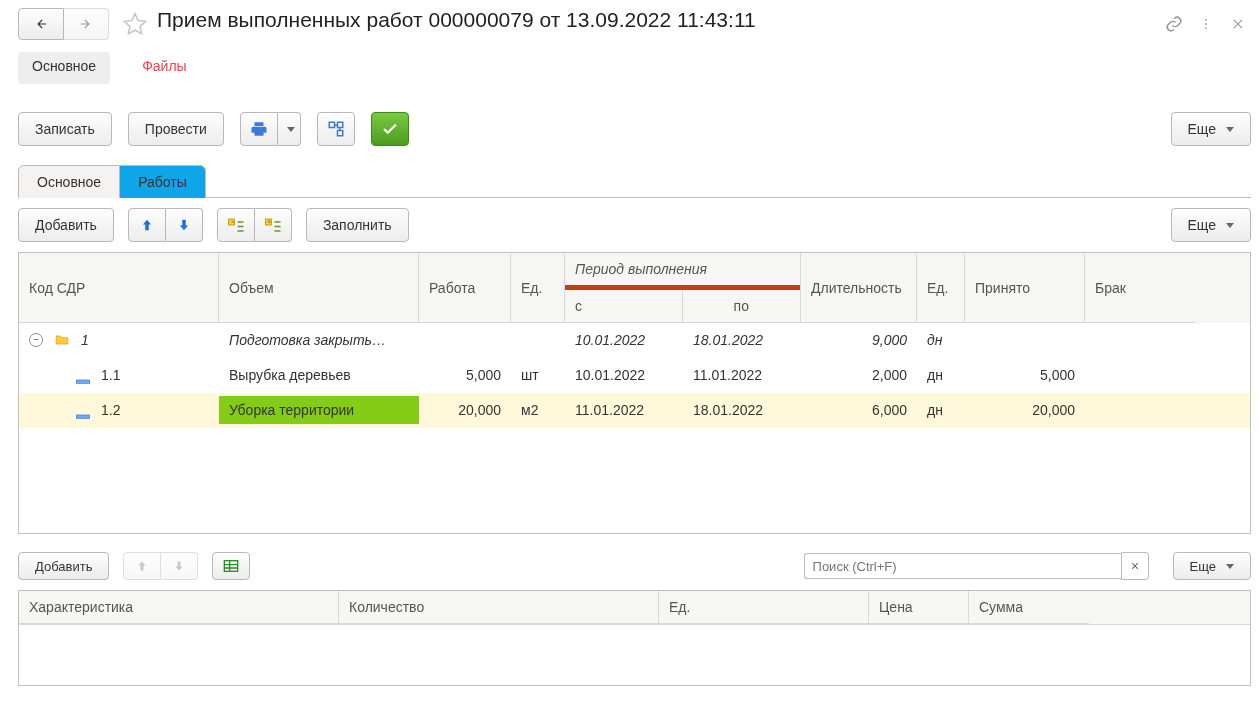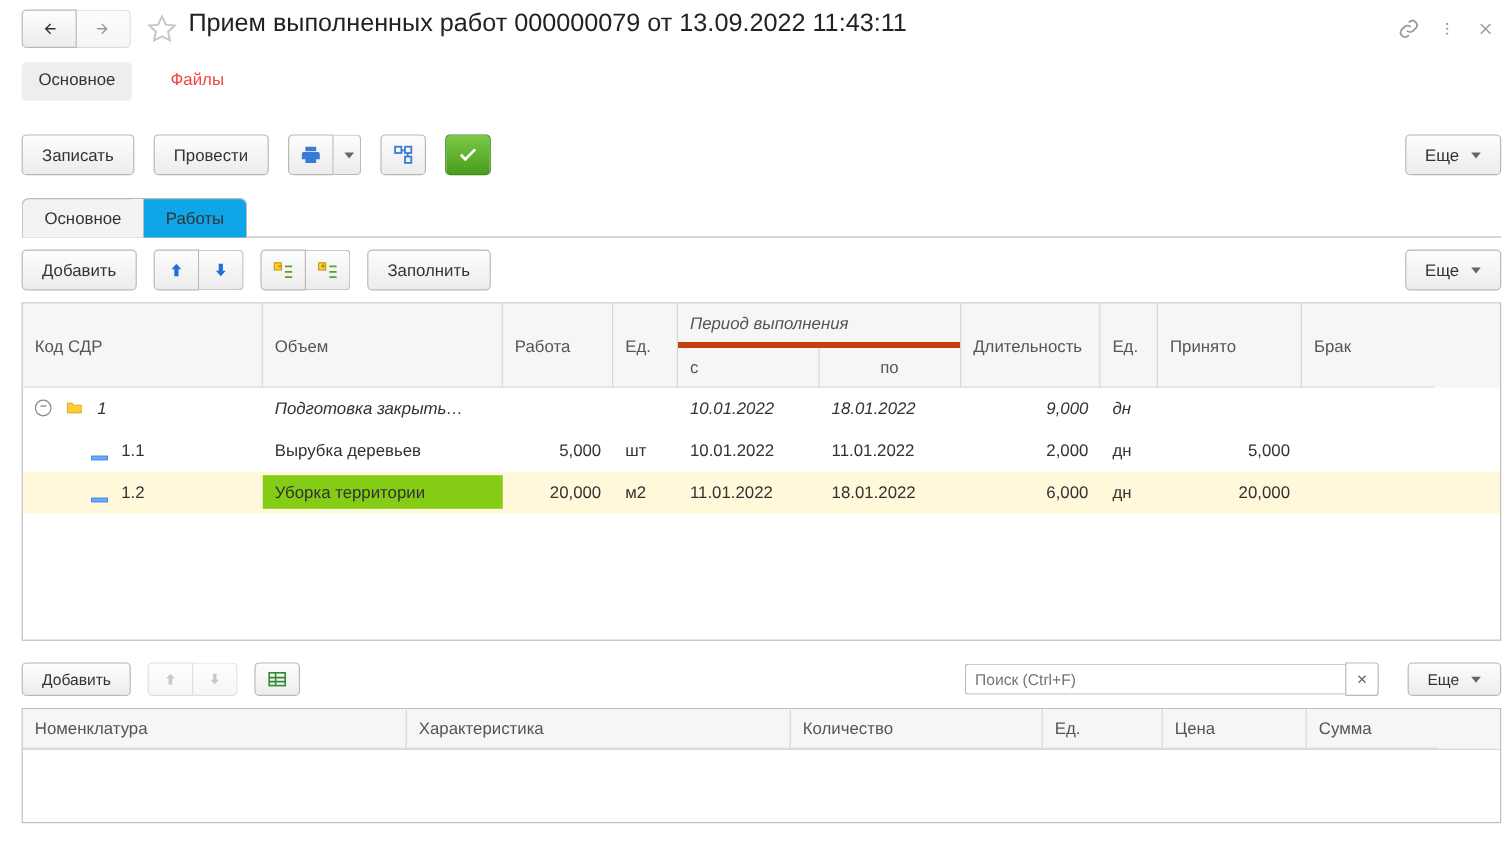--- a/index.html
+++ b/index.html
@@ -512,21 +512,20 @@
         </div>
       </div>
       <div class="btn small" style="margin-left:10px">
           <span>Еще</span>
           <span class="caret"></span>
         </div>
     </div>
 
     <div class="grid2">
       <div class="grid-header grid2-cols">
-        <div class="cell">Номенклатура</div>
         <div class="cell">Характеристика</div>
         <div class="cell">Количество</div>
         <div class="cell">Ед.</div>
         <div class="cell">Цена</div>
         <div class="cell">Сумма</div>
       </div>
       <div class="grid2-body-area"></div>
     </div>
 
   </div>

